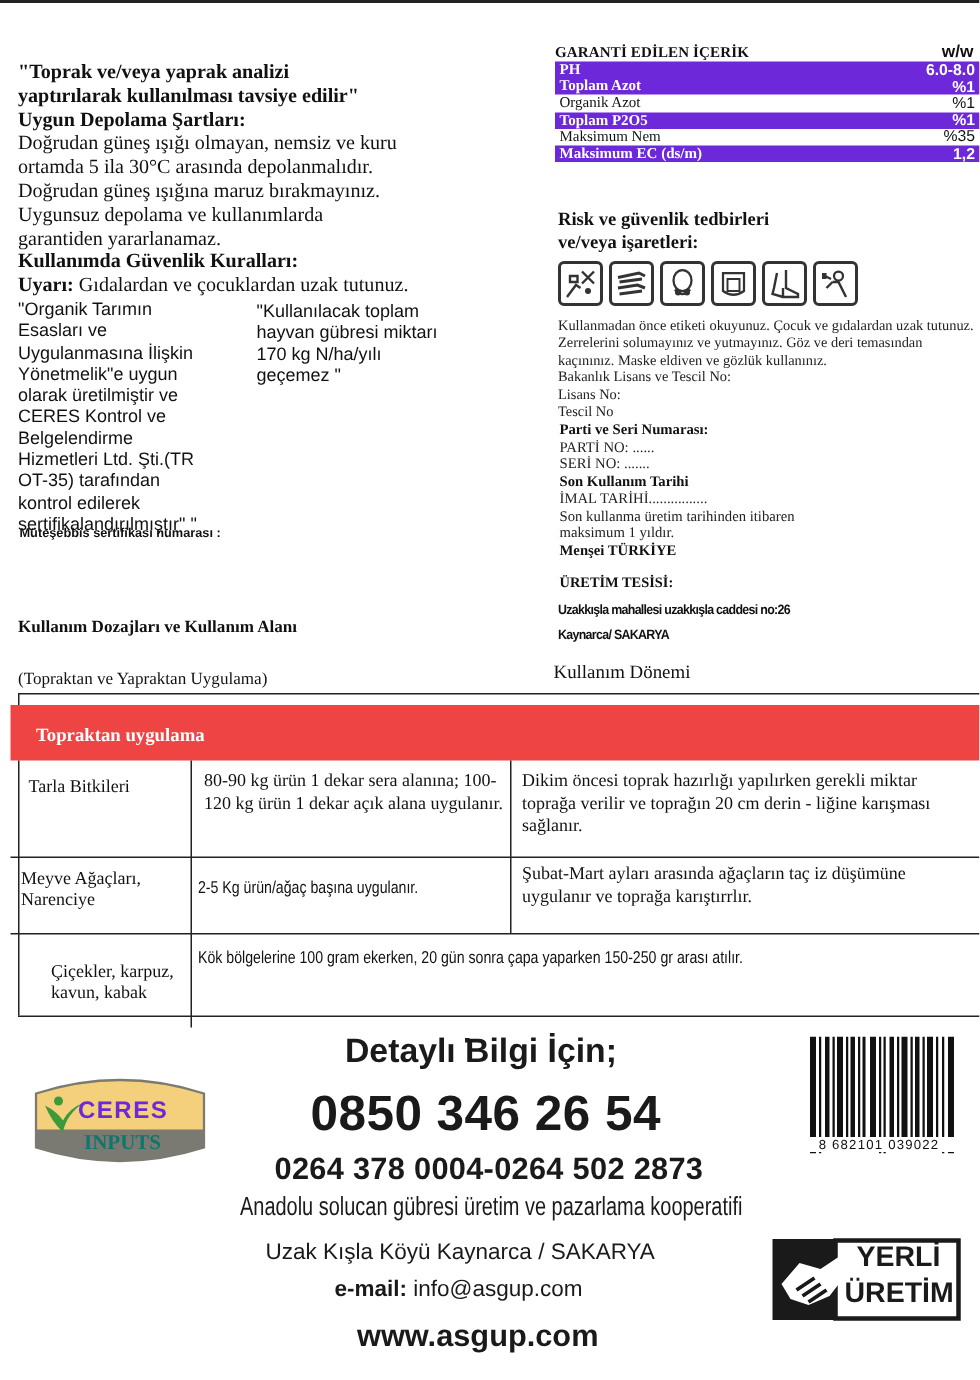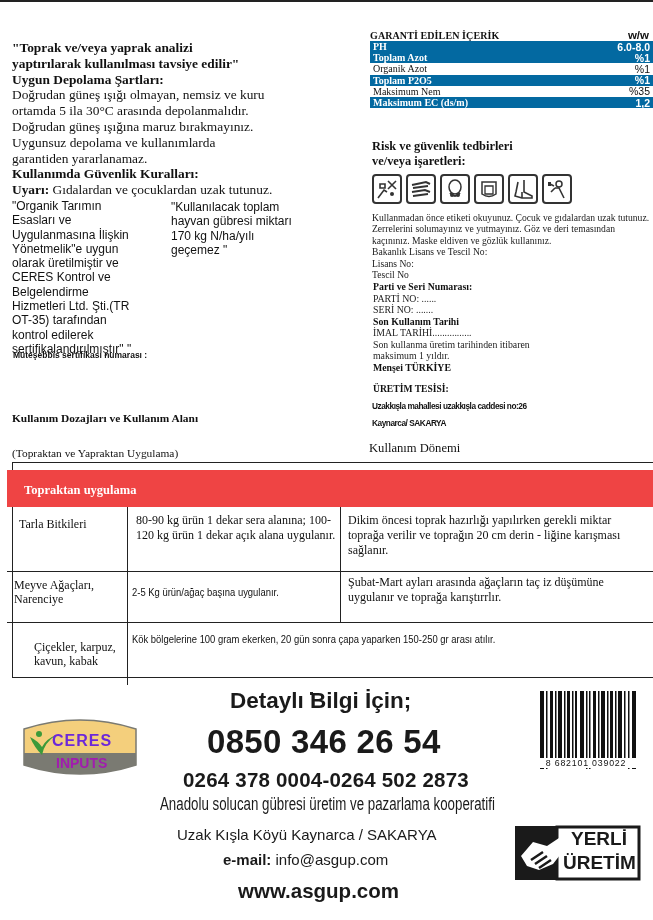--- a/index.html
+++ b/index.html
@@ -15,21 +15,21 @@
   .org-col { left: 12px; top: 199px; width: 125px; font-family: "Liberation Sans", sans-serif; font-size: 12px; line-height: 14.3px; }
   .nlimit { left: 171px; top: 200px; width: 130px; font-family: "Liberation Sans", sans-serif; font-size: 12px; line-height: 14.3px; }
   .mutesebbis { left: 13px; top: 350px; font-family: "Liberation Sans", sans-serif; font-size: 8.5px; font-weight: bold; }
 
   
   .gtable { left: 370px; top: 28px; width: 283px; }
   .ghead { display: flex; justify-content: space-between; align-items: flex-end; height: 13px; }
   .ghead .t { font-size: 10px; font-weight: bold; letter-spacing: 0.1px; }
   .ghead .w { font-family: "Liberation Sans", sans-serif; font-weight: bold; font-size: 11.5px; padding-right: 4px; }
   .grow { display: flex; justify-content: space-between; align-items: center; height: 11.2px; font-size: 10px; padding: 0 3px; }
-  .grow.dark { background: #0369a1; color: #fff; font-weight: bold; }
+  .grow.dark { background: #6d28d9; color: #fff; font-weight: bold; }
   .grow .v { font-family: "Liberation Sans", sans-serif; font-size: 10.5px; }
   .grow.dark .v { font-weight: bold; }
 
   
   .risk { left: 372px; top: 139px; width: 280px; }
   .risk .title { font-size: 12.4px; font-weight: bold; line-height: 14.5px; }
   .icons { display: flex; gap: 4px; margin-top: 6px; }
   .icons .ico { width: 30px; height: 30px; border: 2.5px solid #333; border-radius: 4px; display: flex; align-items: center; justify-content: center; }
   .icons svg { width: 22px; height: 22px; }
   .risk .text { margin-top: 8px; font-size: 9.6px; line-height: 11.4px; color: #222; }
@@ -225,21 +225,21 @@
 </div>
 
 <div class="abs logo">
   <svg width="120" height="60" viewBox="0 0 120 60">
     <path d="M4 12 Q60 -6 116 12 L116 48 Q60 66 4 48 Z" fill="#f4cf7c" stroke="#7a7a72" stroke-width="1.5"></path>
     <path d="M4 36 L116 36 L116 48 Q60 66 4 48 Z" fill="#7a7a72"></path>
     <path d="M10 20 Q14 30 22 38 Q24 26 36 18 Q26 22 22 30 Q18 24 10 20 Z" fill="#3c9a3a"></path>
     <circle cx="19" cy="17" r="3" fill="#3c9a3a"></circle>
   </svg>
   <span class="abs" style="left:32px; top:15px; font-family:'Liberation Sans',sans-serif; font-weight:bold; font-size:16px; color:#6d28d9; letter-spacing:1px;">CERES</span>
-  <span class="abs" style="left:36px; top:38px; font-family:Liberation Sans, sans-serif; font-weight:bold; font-size:14px; color:#a21caf;">INPUTS</span>
+  <span class="abs" style="left:36px; top:38px; font-family:Liberation Serif, serif; font-weight:bold; font-size:14px; color:#0f766e;">INPUTS</span>
 </div>
 
 <div class="abs detay">Detaylı Bilgi İçin;</div>
 <div class="abs phone1">0850 346 26 54</div>
 <div class="abs phone2">0264 378 0004-0264 502 2873</div>
 <div class="abs coop">Anadolu solucan gübresi üretim ve pazarlama kooperatifi</div>
 <div class="abs loc">Uzak Kışla Köyü  Kaynarca / SAKARYA</div>
 <div class="abs email"><span class="b">e-mail:</span><span> info@asgup.com</span></div>
 <div class="abs web">www.asgup.com</div>
 

